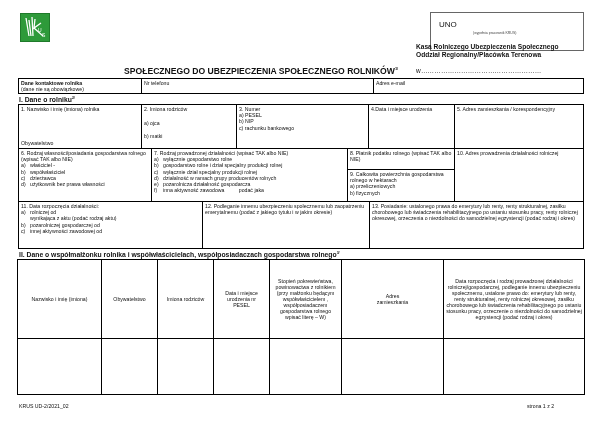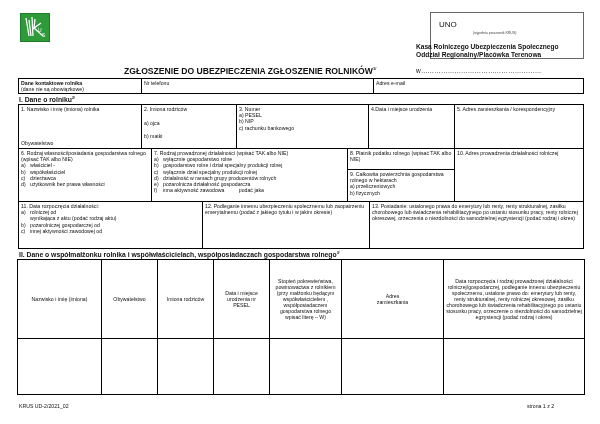--- a/index.html
+++ b/index.html
@@ -1,20 +1,20 @@
 <!DOCTYPE html>
 <html><head>
 <meta charset="utf-8">
 <style>
   * { box-sizing: border-box; margin: 0; padding: 0; }
   html, body { width: 600px; height: 424px; background: #fff; overflow: hidden; }
   body { font-family: "Liberation Sans", sans-serif; color: #111; position: relative; font-size: 6px; }
   .abs { position: absolute; }
   .logo { left: 20px; top: 13px; width: 30px; height: 29px; background: #2e9a3a; border: 1px solid #1f7a2a; }
-  .uno-box { left: 430px; top: 12px; width: 154px; height: 47px; border: 1px solid #666; }
+  .uno-box { left: 430px; top: 12px; width: 154px; height: 39px; border: 1px solid #666; }
   .uno-label { left: 8px; top: 7px; font-size: 8px; color: #111; position: absolute; }
   .uno-note { left: 42px; top: 18px; font-size: 3.5px; color: #444; position: absolute; }
   .krus-name { left: 416px; top: 43px; font-size: 6.6px; font-weight: bold; line-height: 8px; }
   .title { left: 124px; top: 66px; font-size: 8.6px; font-weight: bold; }
   .title sup { font-size: 4px; }
   .w-line { left: 416px; top: 67px; font-size: 6.5px; letter-spacing: 0.2px; }
   .cell { position: absolute; border: 1px solid #000; padding: 1px 2px; font-size: 5.2px; line-height: 6.2px; }
   .sec { font-size: 6.8px; font-weight: bold; }
   .sec sup { font-size: 3.5px; }
   .hdr { font-size: 5.2px; line-height: 6px; text-align: center; display: flex; align-items: center; justify-content: center; }
@@ -37,21 +37,21 @@
   <span class="uno-label">UNO</span>
   <span class="uno-note">(wypełnia pracownik KRUS)</span>
 </div>
 
 <div class="abs krus-name">
   <div>Kasa Rolniczego Ubezpieczenia Społecznego</div>
   <div>Oddział Regionalny/Placówka Terenowa</div>
 </div>
 
 <div class="abs title">
-  <span>ZGŁOSZENIE DO UBEZPIECZENIA ZGŁOSZENIE ROLNIKÓW</span><sup>1/</sup>
+  <span>SPOŁECZNEGO DO UBEZPIECZENIA SPOŁECZNEGO ROLNIKÓW</span><sup>1/</sup>
 </div>
 <div class="abs w-line">w………………………………………………</div>
 
 <div class="abs" style="left:18px;top:78px;width:566px;height:16px;border:1.5px solid #000;"></div>
 <div class="cell" style="left:18px;top:78px;width:124px;height:16px;border-width:1.5px 1px 1.5px 1.5px;">
   <div style="font-weight:bold;">Dane kontaktowe rolnika</div>
   <div>(dane nie są obowiązkowe)</div>
 </div>
 <div class="cell" style="left:141px;top:78px;width:233px;height:16px;border-width:1.5px 1px 1.5px 1px;">
   <span>Nr telefonu</span>

